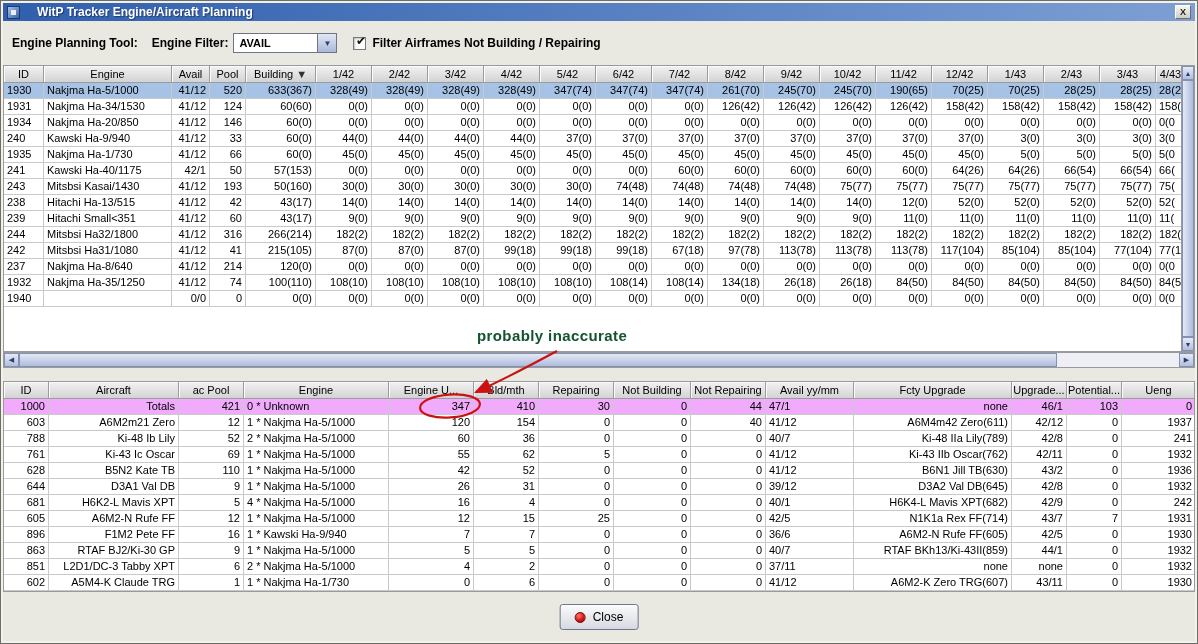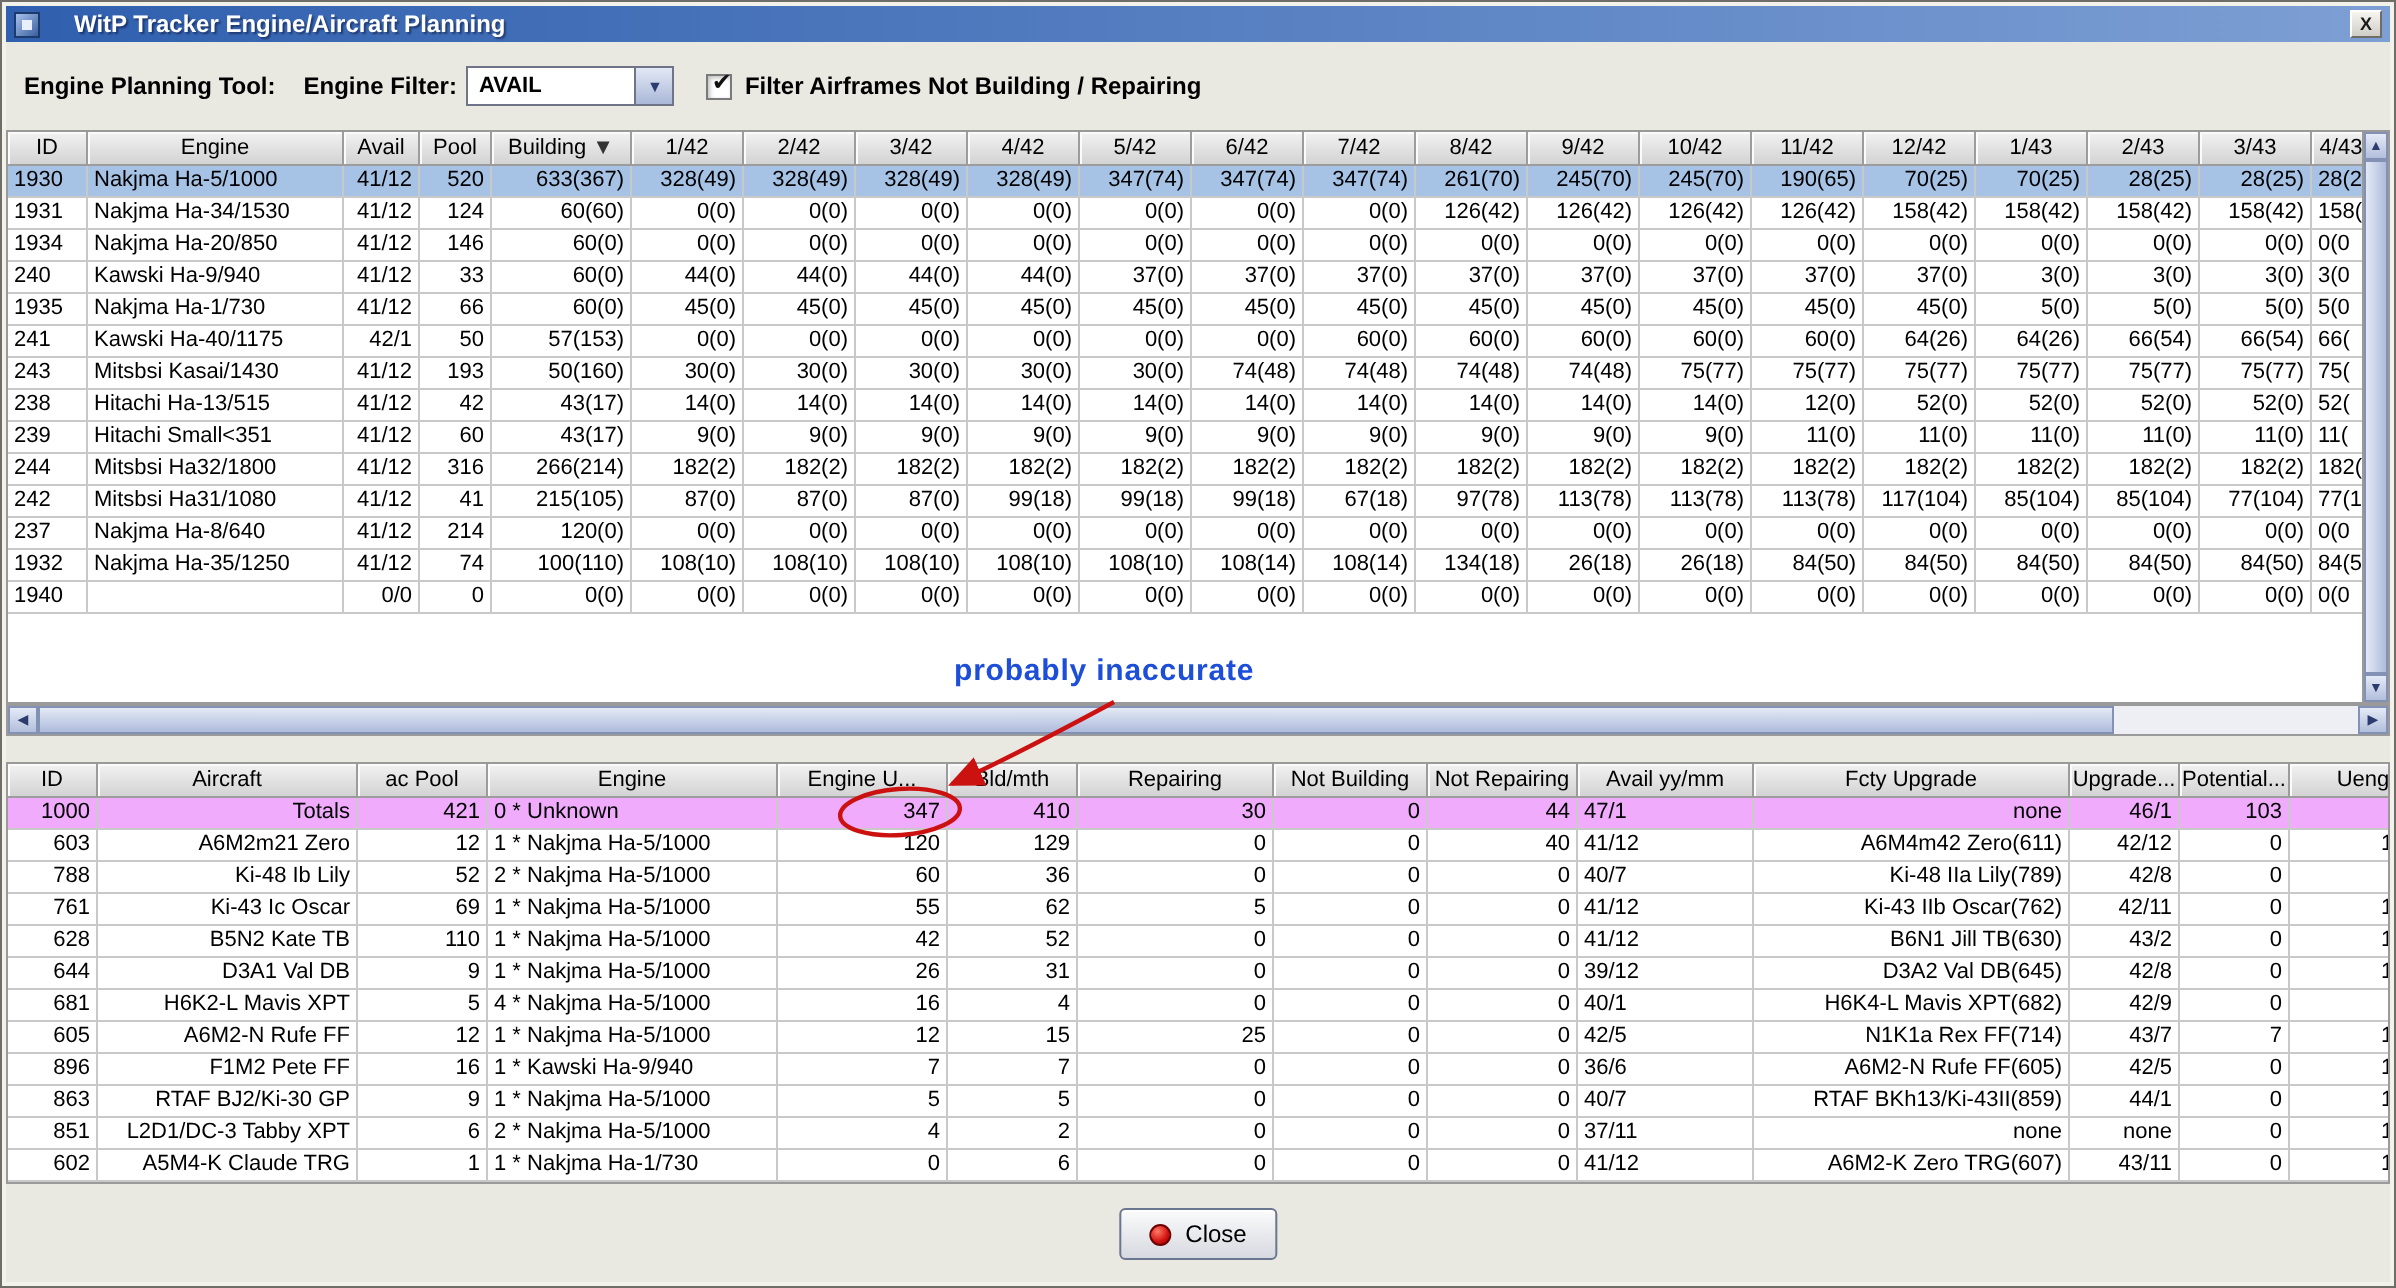--- a/index.html
+++ b/index.html
@@ -54,21 +54,21 @@
   #engine-table .c3{width:36px;}
   #engine-table .c4{width:70px;}
   #engine-table .c20{width:30px;} #engine-table .td.c20{text-align:left;}
   
   #aircraft-table .c0{width:45px;}
   #aircraft-table .c1{width:130px;} #aircraft-table .td.c1{text-align:right;}
   #aircraft-table .c2{width:65px;}
   #aircraft-table .c3{width:145px;} #aircraft-table .td.c3{text-align:left;}
   #aircraft-table .c4{width:85px;}
   #aircraft-table .c5{width:65px;align-items:center;}
-  #aircraft-table .c6{width:98px;}
+  #aircraft-table .c6{width:75px;}
   #aircraft-table .c7{width:77px;}
   #aircraft-table .c8{width:75px;}
   #aircraft-table .c9{width:88px;}  #aircraft-table .td.c9{text-align:left;}
   #aircraft-table .c10{width:158px;}
   #aircraft-table .c11{width:55px;}
   #aircraft-table .c12{width:55px;}
   #aircraft-table .c13{width:74px;}
   
   .vscroll{position:absolute;right:0;top:0;width:14px;height:287px;background:#e4e4e4;border:1px solid #9a9a9a;box-sizing:border-box;display:flex;flex-direction:column;}
   .hscroll{position:absolute;left:0;top:287px;width:1192px;height:16px;background:#e4e4e4;border:1px solid #9a9a9a;box-sizing:border-box;display:flex;}
@@ -602,21 +602,21 @@
           <div class="cell td c11">46/1</div>
           <div class="cell td c12">103</div>
           <div class="cell td c13">0</div>
         </div>
         <div class="trow r1">
           <div class="cell td c0">603</div>
           <div class="cell td c1">A6M2m21 Zero</div>
           <div class="cell td c2">12</div>
           <div class="cell td c3">1 * Nakjma Ha-5/1000</div>
           <div class="cell td c4">120</div>
-          <div class="cell td c5">129</div>
+          <div class="cell td c5">154</div>
           <div class="cell td c6">0</div>
           <div class="cell td c7">0</div>
           <div class="cell td c8">40</div>
           <div class="cell td c9">41/12</div>
           <div class="cell td c10">A6M4m42 Zero(611)</div>
           <div class="cell td c11">42/12</div>
           <div class="cell td c12">0</div>
           <div class="cell td c13">1937</div>
         </div>
         <div class="trow r2">
@@ -775,21 +775,21 @@
           <div class="cell td c8">0</div>
           <div class="cell td c9">41/12</div>
           <div class="cell td c10">A6M2-K Zero TRG(607)</div>
           <div class="cell td c11">43/11</div>
           <div class="cell td c12">0</div>
           <div class="cell td c13">1930</div>
         </div>
       </div>
   </div>
 
-  <div class="annotation" style="color: #1d4ed8; text-align: center;">probably inaccurate</div>
+  <div class="annotation" style="color: #14532d; text-align: center;">probably inaccurate</div>
 
   <svg class="overlay" viewBox="0 0 1198 644" xmlns="http://www.w3.org/2000/svg" style="color: rgb(204, 17, 17);">
     <defs>
       <marker id="arr" markerWidth="9" markerHeight="8" refX="7" refY="3.5" orient="auto">
         <path d="M0,0 L8,3.5 L0,7 Z" fill="currentColor"></path>
       </marker>
     </defs>
     <ellipse cx="450" cy="406" rx="30" ry="11.5" transform="rotate(-4 450 406)" fill="none" stroke="currentColor" stroke-width="2.2"></ellipse>
     <path d="M 557 351 Q 505 379 476 392" fill="none" stroke="currentColor" stroke-width="2.2" marker-end="url(#arr)"></path>
   </svg>

